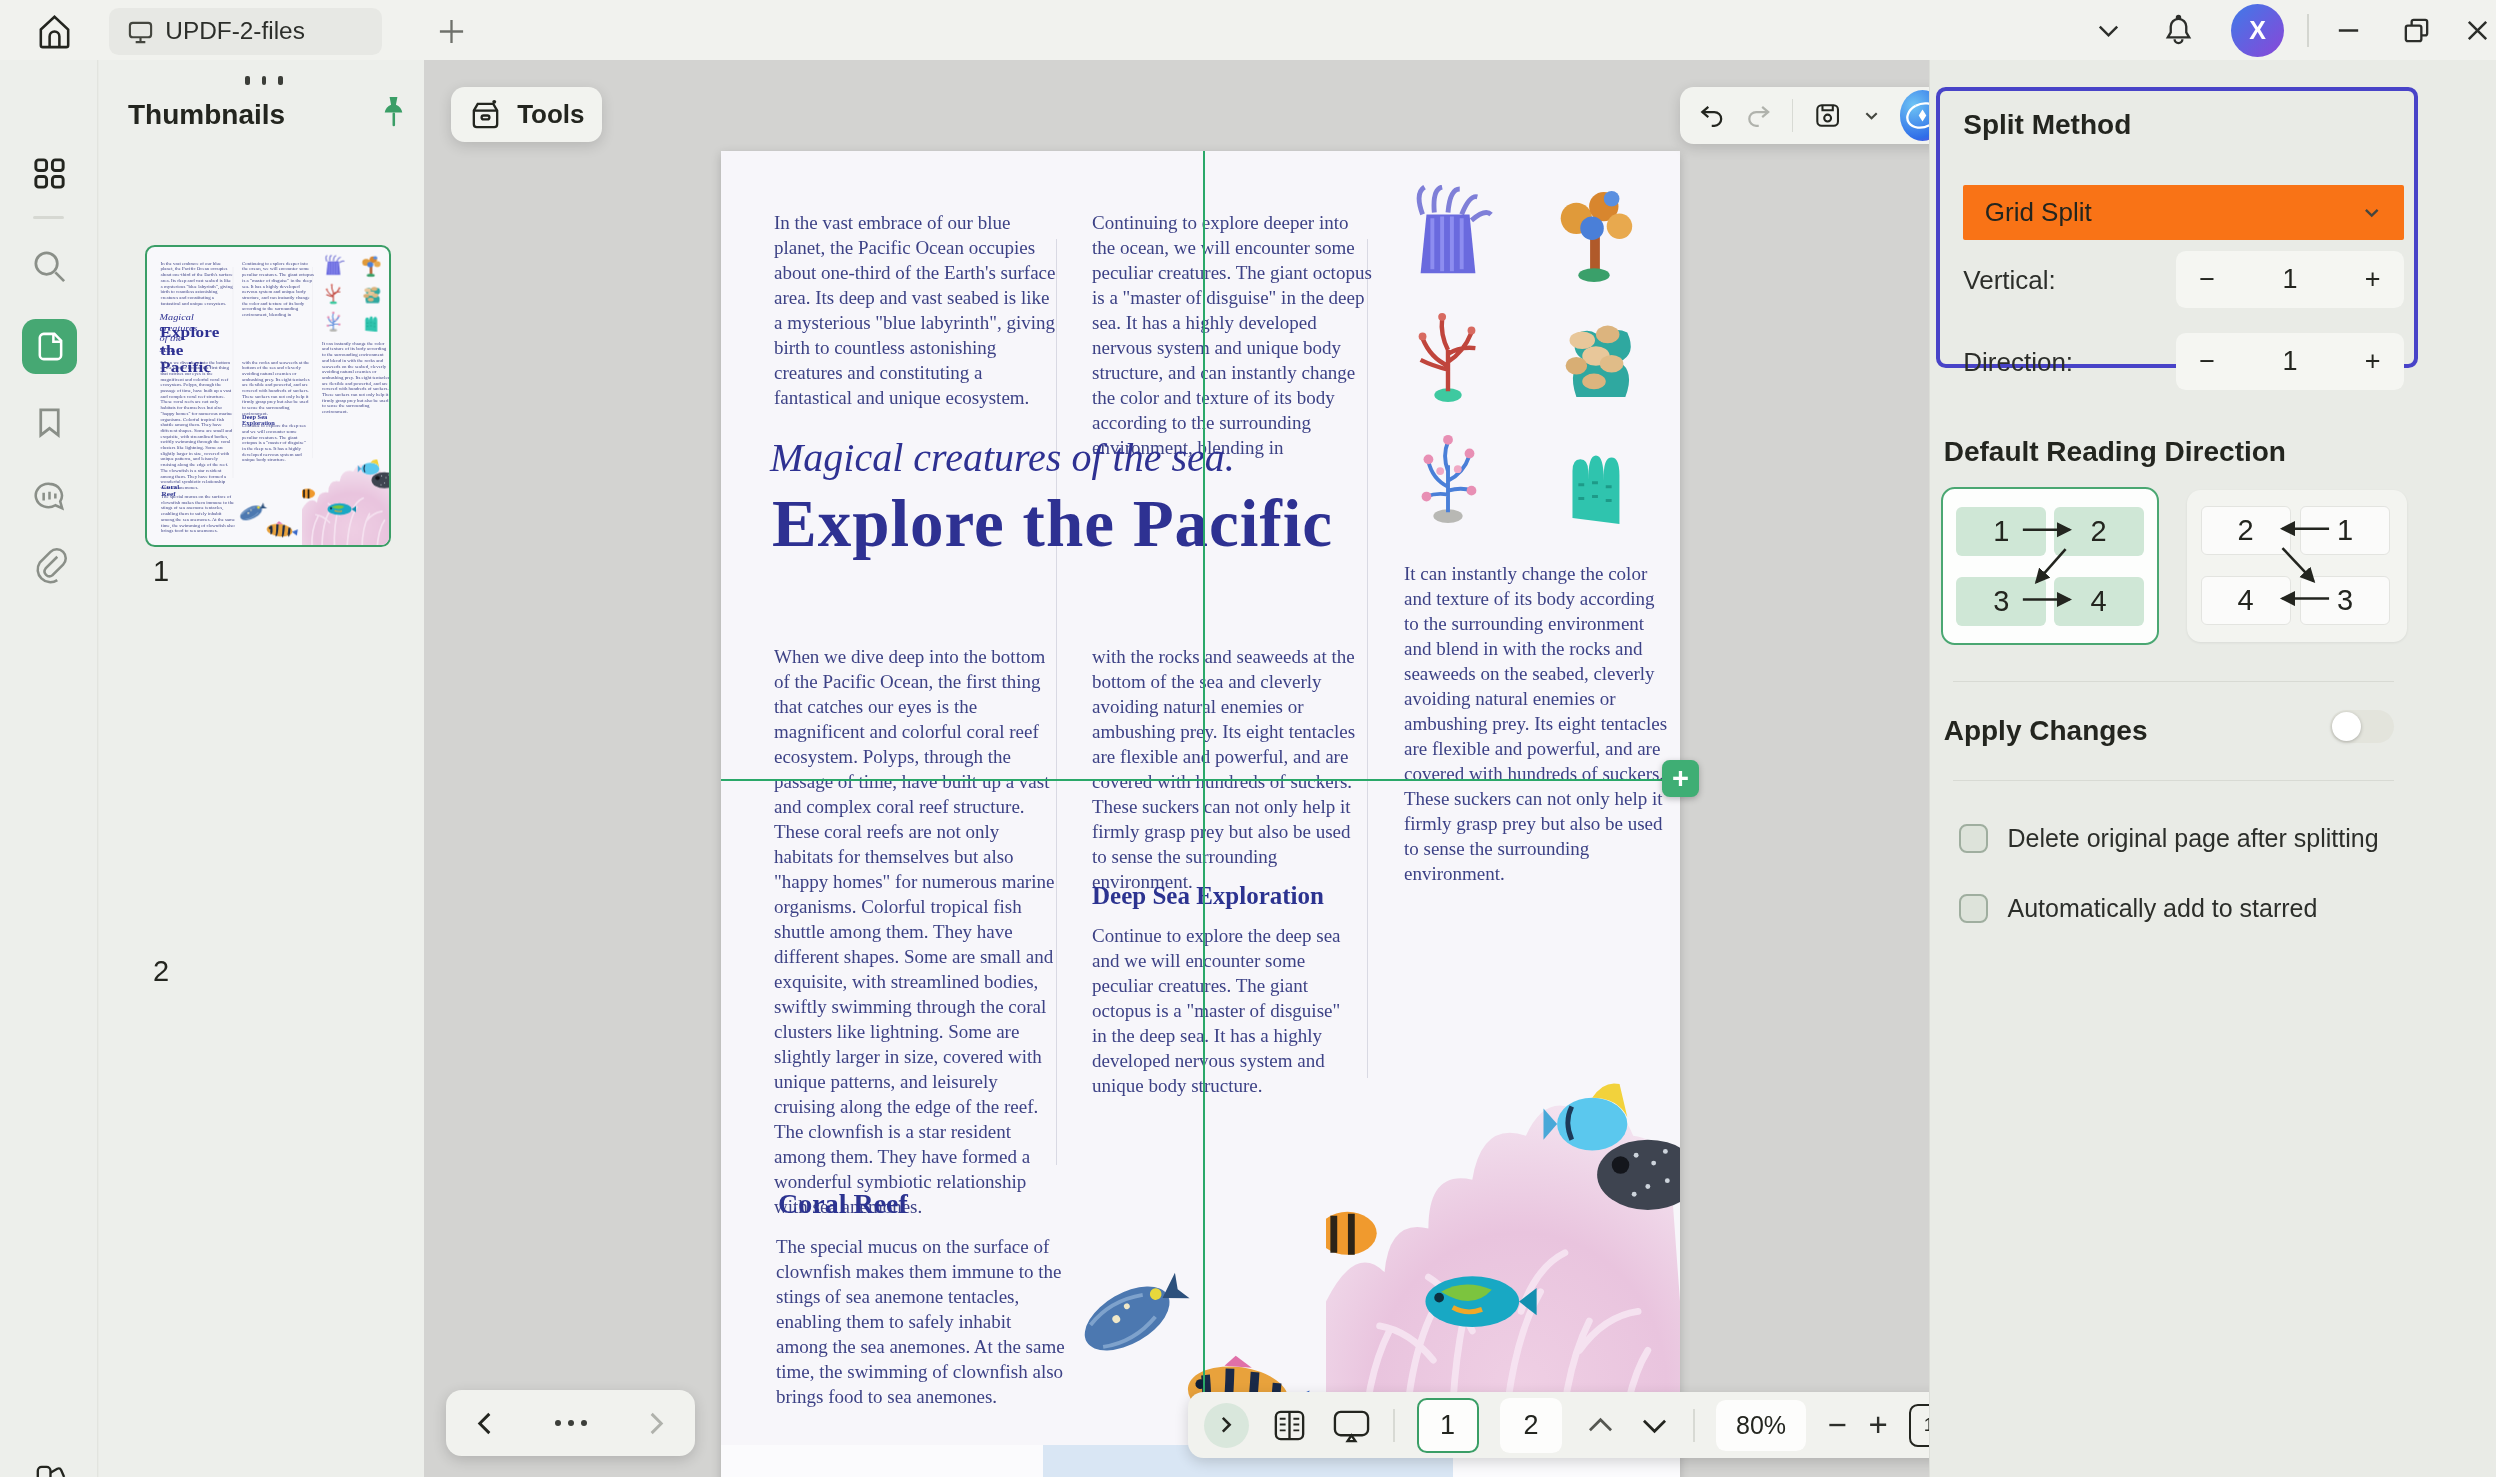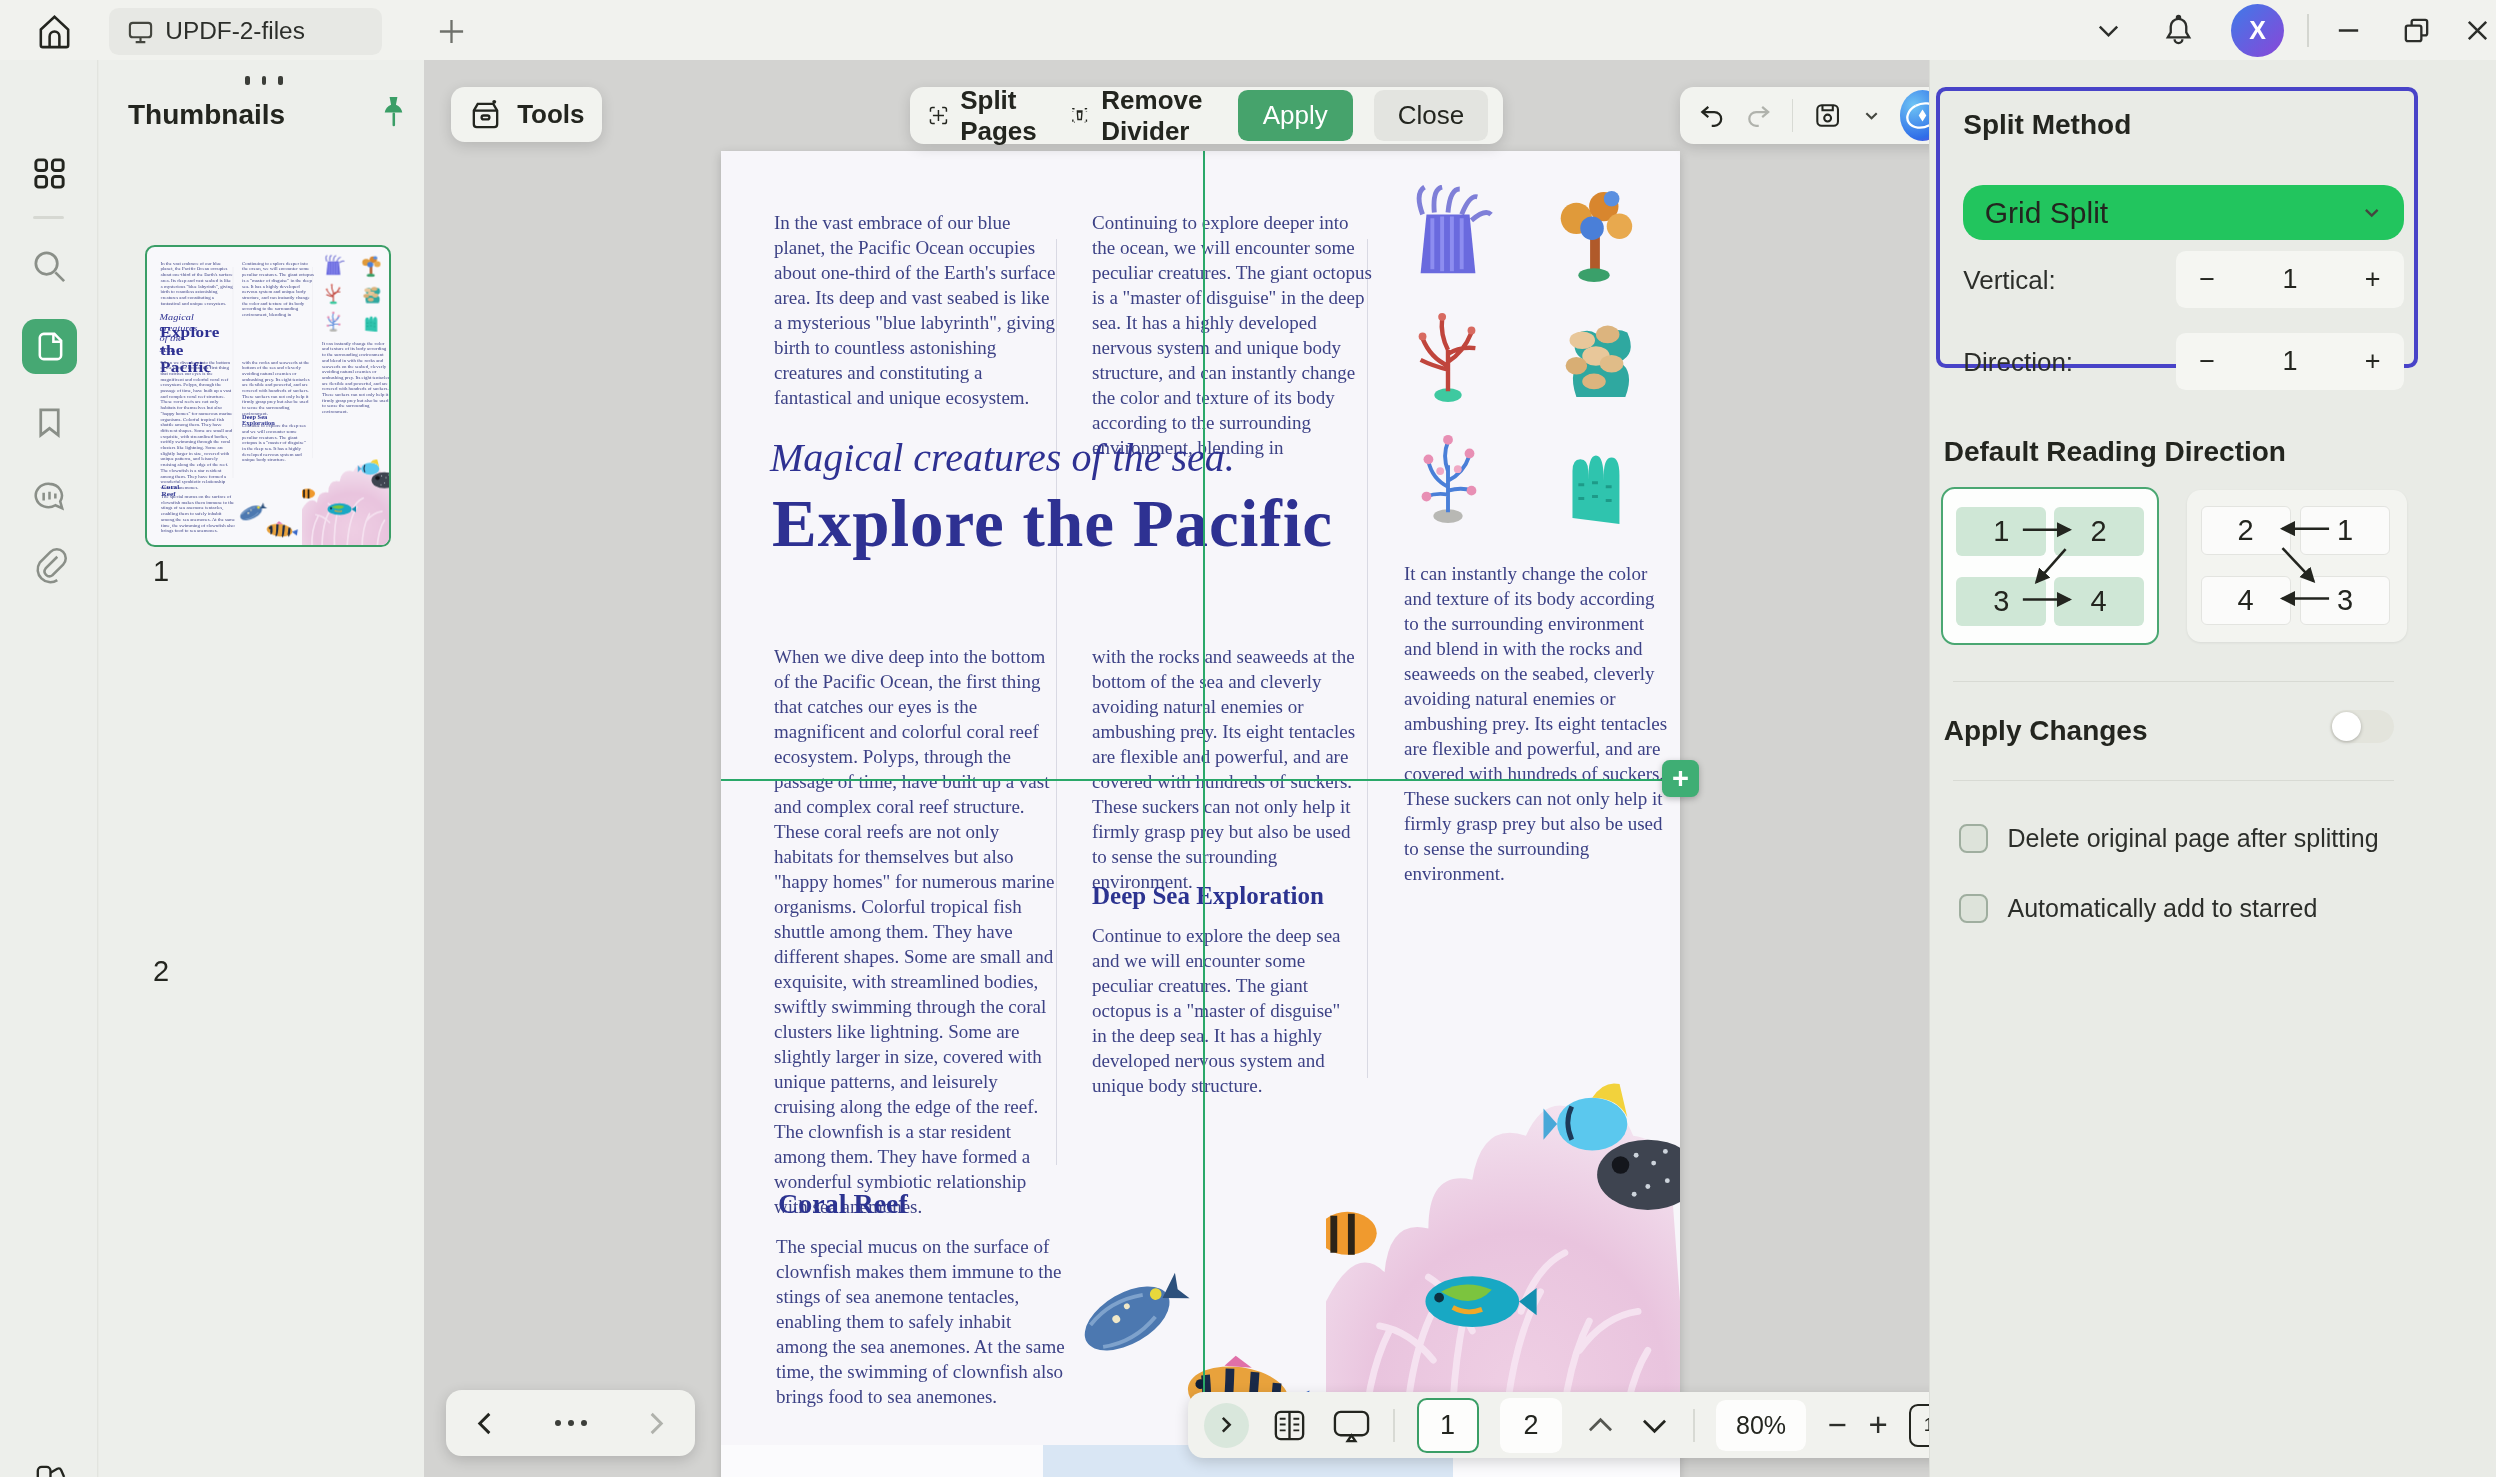--- a/index.html
+++ b/index.html
@@ -63,22 +63,22 @@
           display:flex; align-items:center; }
   .pagebox { width:62px; height:55px; border-radius:9.8px; background:#fdfdfc; display:flex; align-items:center; justify-content:center; font-size:27px; color:#23251f; }
   .pagebox.cur { border:2px solid #3a9e66; }
   .zoombox { width:90px; height:51px; border-radius:9.8px; background:#fdfdfc; display:flex; align-items:center; justify-content:center; font-size:25px; color:#23251f; }
   .mathglyph { font-size:33px; color:#2c2e2a; }
 
   
   #rpanel { position:absolute; left:1929px; top:60px; width:501px; height:1417px; background:#e9ebe6; border-left:1px solid #dcded9; }
   .rp-title { font-size:28px; font-weight:bold; color:#23251f; }
   .hl-box { position:absolute; left:5.9px; top:27px; width:482px; height:281px; border:4.9px solid #4843c8; border-radius:9.8px; }
-  .dropdown { position:absolute; left:23.4px; top:94px; width:441px; height:55px; background:#22c55e; border-radius:20px;
-              display:flex; align-items:center; justify-content:space-between; padding:0 21.5px; font-size:30px; color:#23251f; }
+  .dropdown { position:absolute; left:23.4px; top:94px; width:441px; height:55px; background:#f97316; border-radius:2px;
+              display:flex; align-items:center; justify-content:space-between; padding:0 21.5px; font-size:26px; color:#23251f; }
   .stepper { position:absolute; width:228px; height:57px; background:#f5f6f2; border-radius:9.8px;
              display:flex; align-items:center; justify-content:space-between; padding:0 23.4px; font-size:27px; color:#23251f; }
   .dir-card { position:absolute; border-radius:13.7px; }
   .dir-card.sel { background:#fdfefd; border:2px solid #4aa772; }
   .dir-card.unsel { background:#f3f4f0; box-shadow:0 1px 2.9px rgba(0,0,0,.07); }
   .dir-cell { position:absolute; width:90px; height:49px; border-radius:5.9px; display:flex; align-items:center; justify-content:center;
               font-size:29px; color:#23251f; }
   .cell-g { background:#cfe7d6; }
   .cell-w { background:#fbfbfa; border:1px solid #e3e4e0; }
   .rp-div { position:absolute; left:23.4px; width:441px; height:1px; background:#d8dad4; }
@@ -546,38 +546,20 @@
   <div class="float-group" style="left:27px; top:27px; width:151px; height:55px; justify-content:center; gap:13.7px;">
     <svg width="35" height="35" viewBox="0 0 36 36" fill="none" stroke="#23251f" stroke-width="2.4">
         <path d="M6 14 l4 -7 h16 l4 7 v14 a3 3 0 0 1 -3 3 H9 a3 3 0 0 1 -3 -3 Z"></path>
         <path d="M6 14 h24"></path>
         <rect x="14" y="19" width="8" height="4" rx="2"></rect>
         <circle cx="27" cy="5" r="2" fill="#23251f" stroke="none"></circle>
       </svg>
     <span class="grp-label">Tools</span>
   </div>
 
-  <div class="float-group" style="left:486px; top:27px; width:593px; height:57px; padding:0 17.6px; gap:21.5px;">
-    <div style="display:flex; align-items:center; gap:11.7px;">
-      <svg width="33" height="33" viewBox="0 0 34 34" fill="none" stroke="#23251f" stroke-width="2.4">
-          <path d="M4 11 V7 a3 3 0 0 1 3 -3 h4 M23 4 h4 a3 3 0 0 1 3 3 v4 M30 23 v4 a3 3 0 0 1 -3 3 h-4 M11 30 H7 a3 3 0 0 1 -3 -3 v-4"></path>
-          <path d="M17 8 v18 M8 17 h18"></path>
-        </svg>
-      <span class="grp-label">Split Pages</span>
-    </div>
-    <div style="display:flex; align-items:center; gap:11.7px;">
-      <svg width="33" height="33" viewBox="0 0 34 34" fill="none" stroke="#23251f" stroke-width="2.4">
-          <path d="M8 5 H5 v5 M5 24 v5 h3 M26 5 h3 v5 M29 24 v5 h-3" stroke-dasharray="4 3"></path>
-          <path d="M12 11 h10 M13 11 v-2 h8 v2 M13 12 l1 12 h6 l1 -12"></path>
-        </svg>
-      <span class="grp-label">Remove Divider</span>
-    </div>
-    <div class="btn-apply"><span>Apply</span></div>
-    <div class="btn-close"><span>Close</span></div>
-  </div>
 
   <div class="float-group" style="left:1256px; top:27px; width:283px; height:57px; padding:0 17.6px; gap:19.5px;">
     <svg width="31" height="31" viewBox="0 0 32 32" fill="none" stroke="#23251f" stroke-width="2.6">
         <path d="M12 6 L5 12 l7 6"></path>
         <path d="M5 12 h14 a8 8 0 0 1 0 16 h-3"></path>
       </svg>
     <svg width="31" height="31" viewBox="0 0 32 32" fill="none" stroke="#b0b2ac" stroke-width="2.6">
         <path d="M20 6 l7 6 l-7 6"></path>
         <path d="M27 12 H13 a8 8 0 0 0 0 16 h3"></path>
       </svg>

